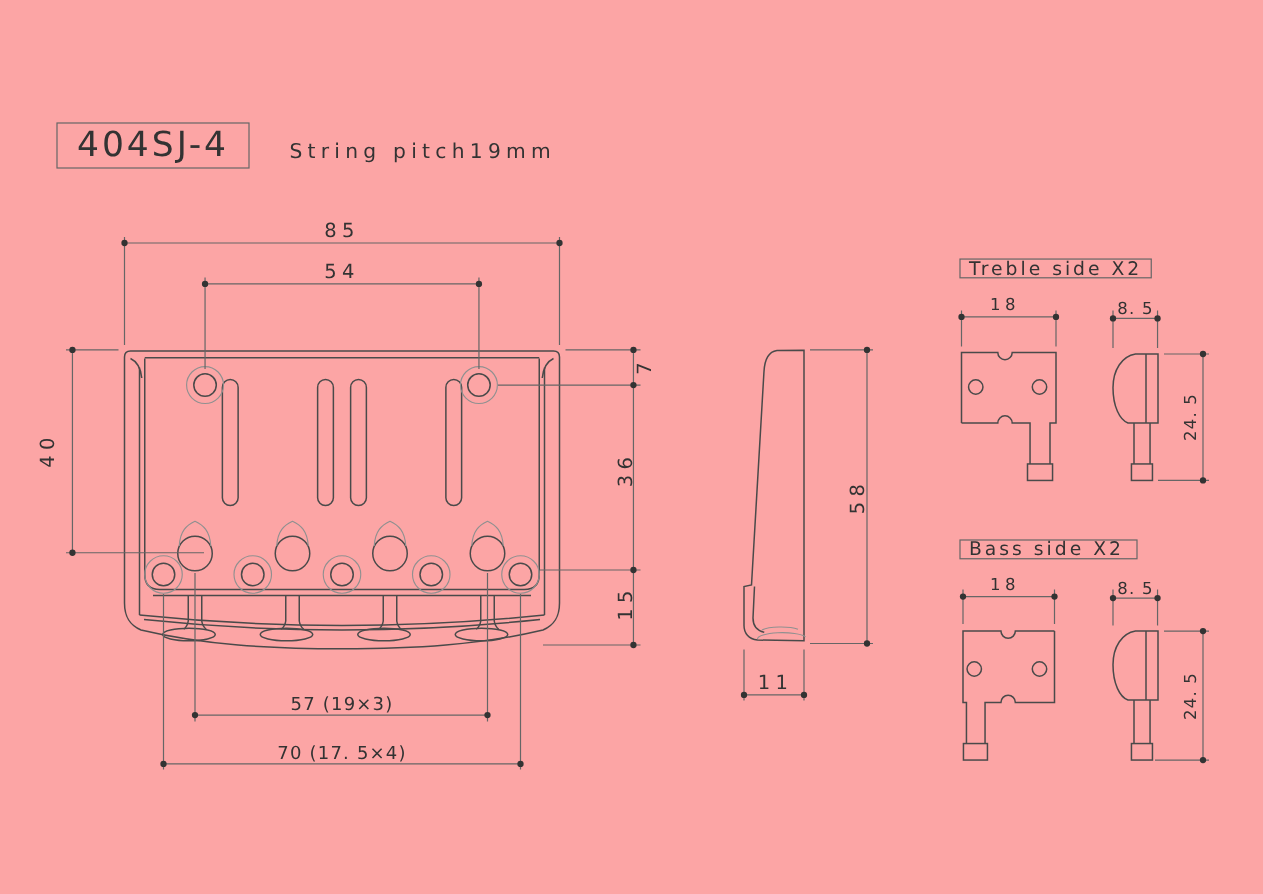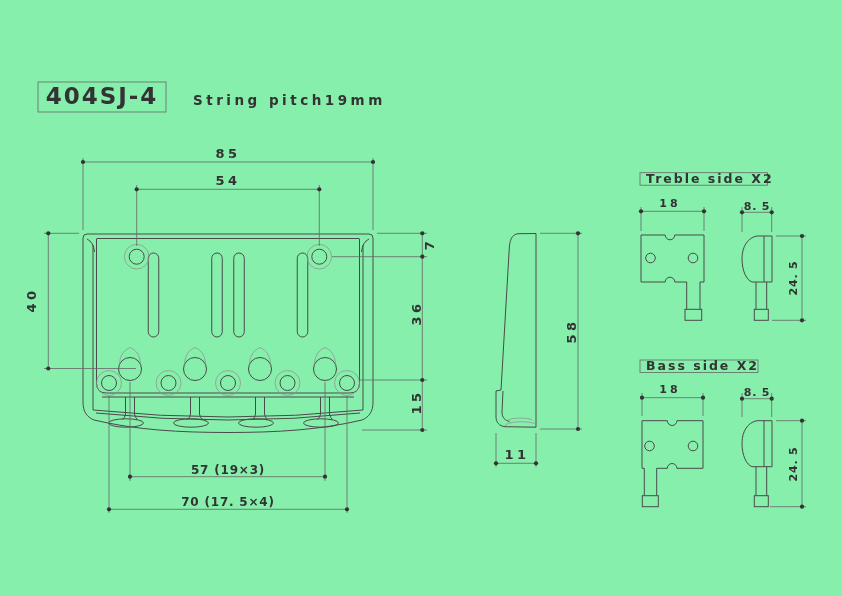--- a/index.html
+++ b/index.html
@@ -1,16 +1,16 @@
 <!DOCTYPE html>
 <html><head>
 <meta charset="utf-8">
 <style>
   html,body{margin:0;padding:0;background:#fff;}
-  #stage{width:842px;height:596px;position:relative;background:#86efac;overflow:hidden;font-weight:bold;}
+  #stage{width:842px;height:596px;position:relative;background:#fca5a5;overflow:hidden;}
   text{font-family:"DejaVu Sans",sans-serif;fill:#333;}
   .dim{font-size:13px;letter-spacing:3.5px;}
   .dimp{font-size:12px;letter-spacing:0.8px;}
   .dims{font-size:11px;letter-spacing:3px;}
   .dimt{font-size:11px;letter-spacing:0.8px;}
   .lbl{font-size:12.5px;letter-spacing:2px;}
   .ttl{font-size:23px;letter-spacing:2px;}
   .sub{font-size:13.5px;letter-spacing:3.5px;}
   .ol{stroke:#4a4a4a;stroke-width:1;fill:none;}
   .lt{stroke:#909090;stroke-width:0.75;fill:none;}

